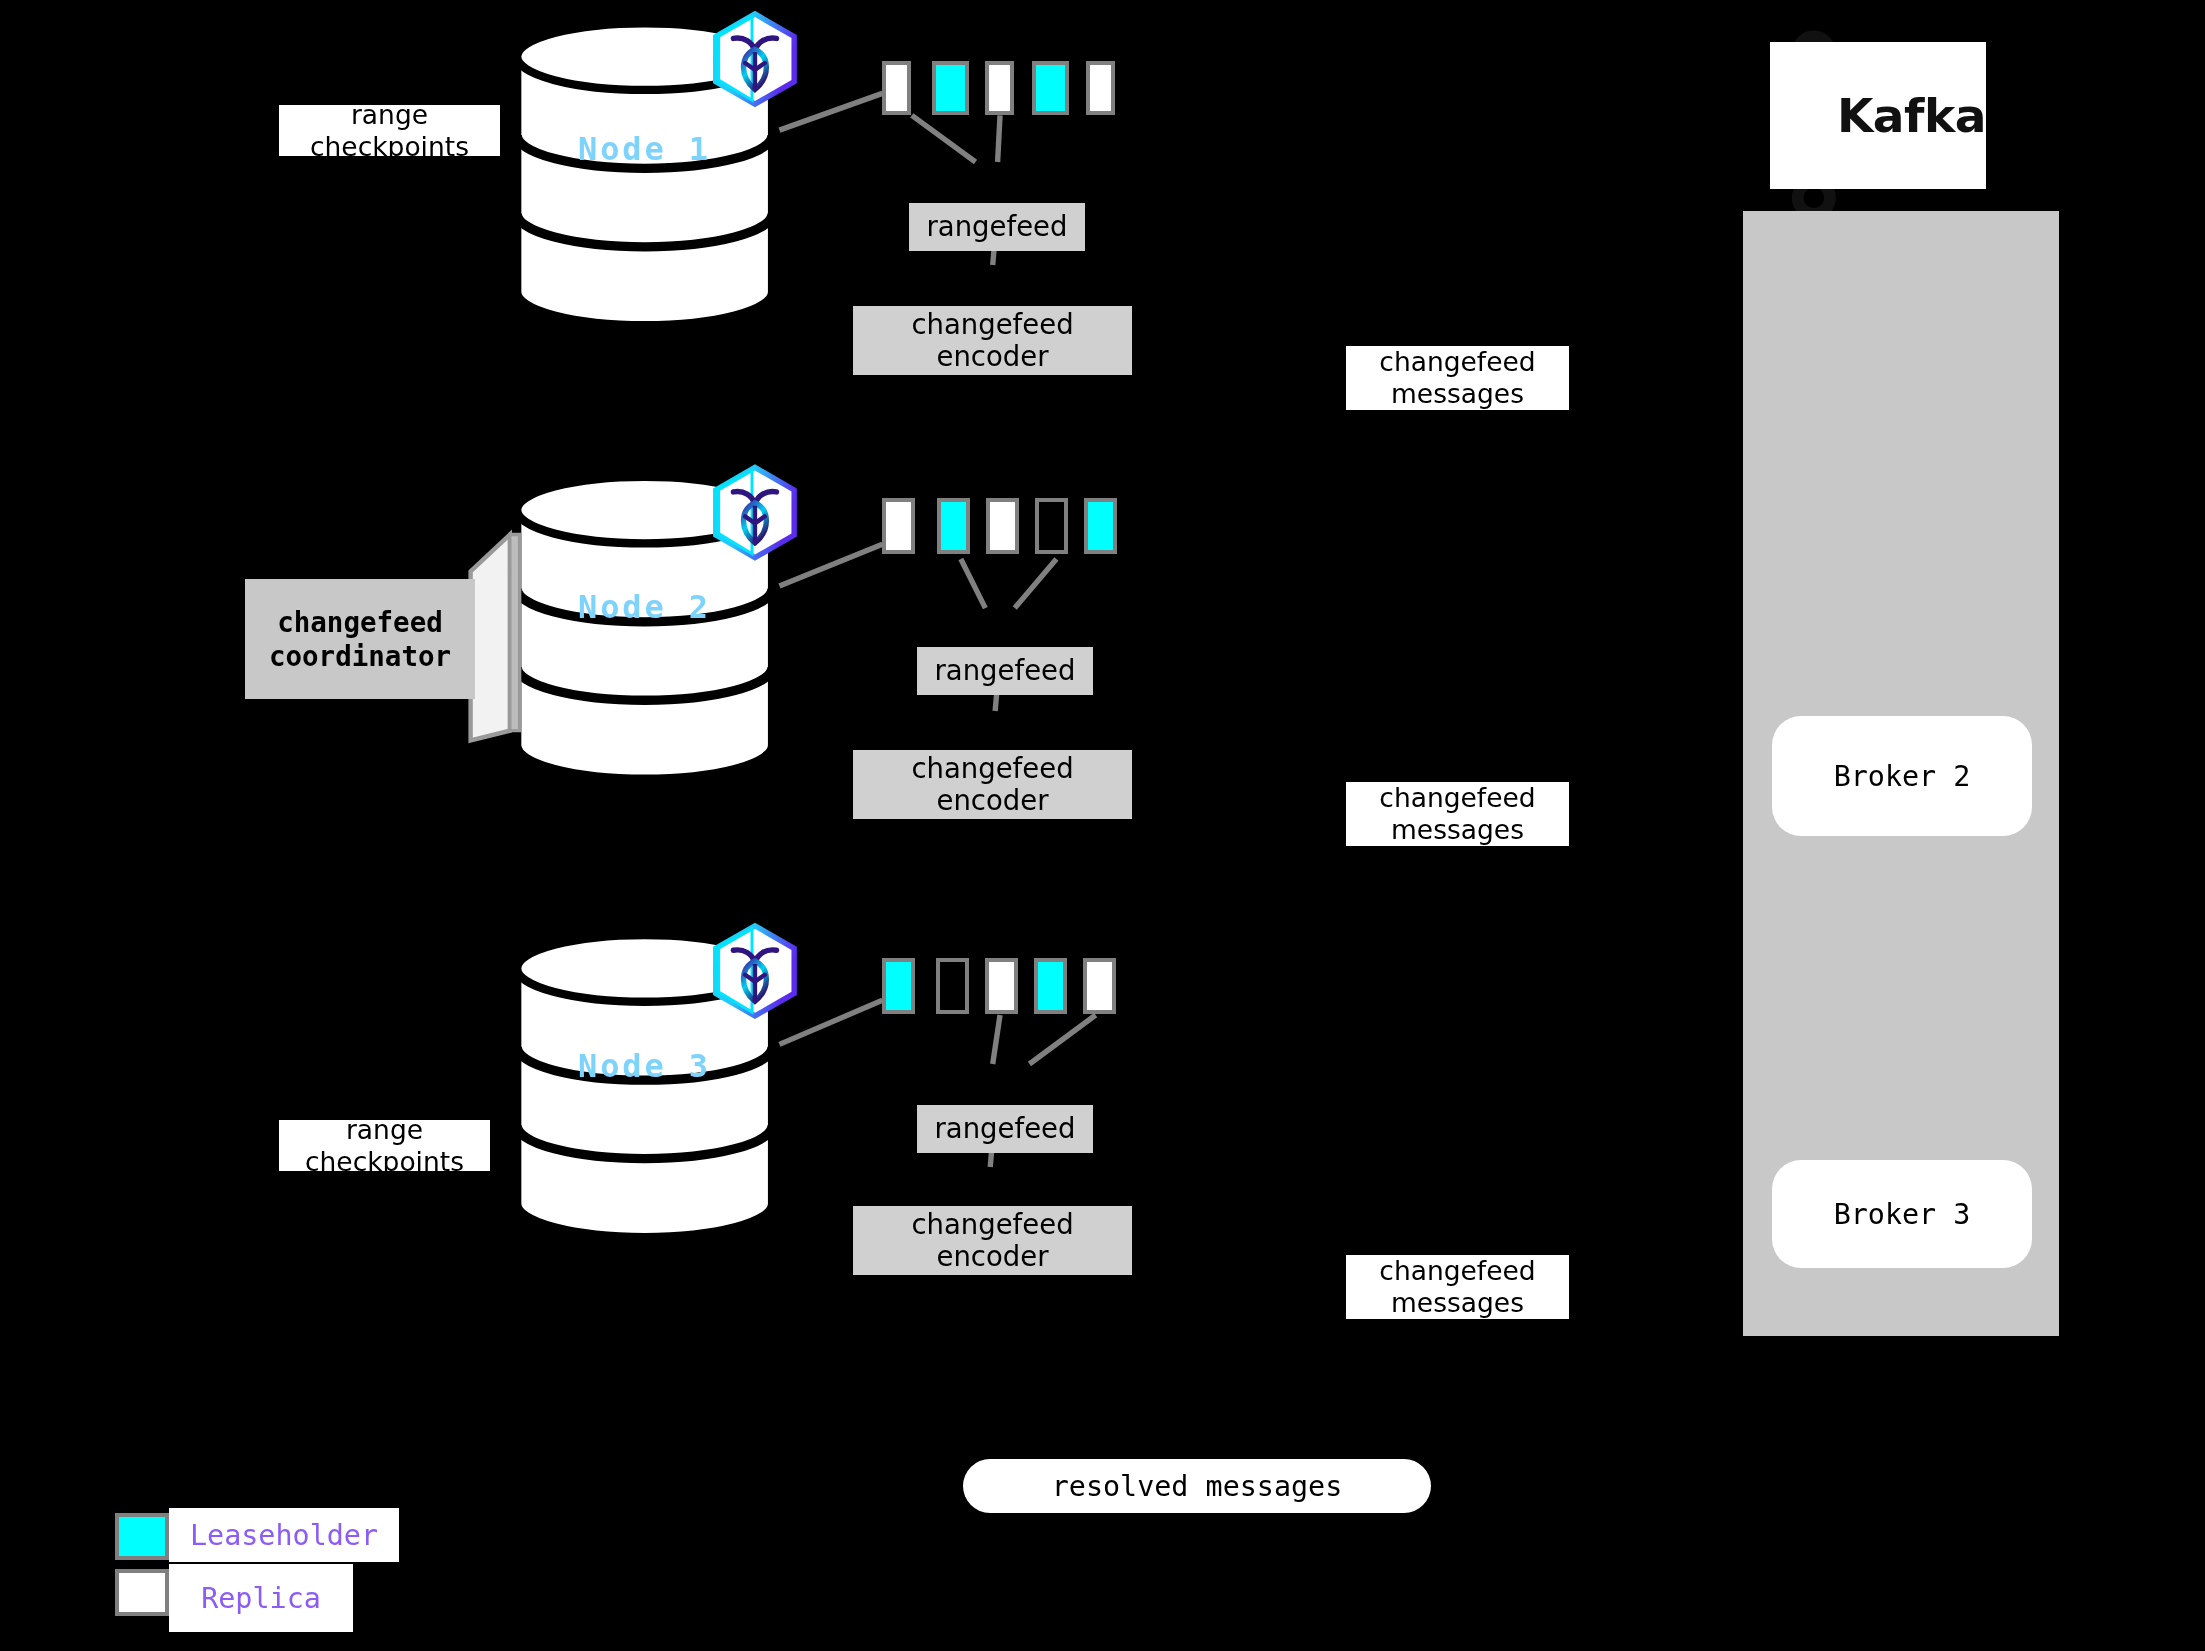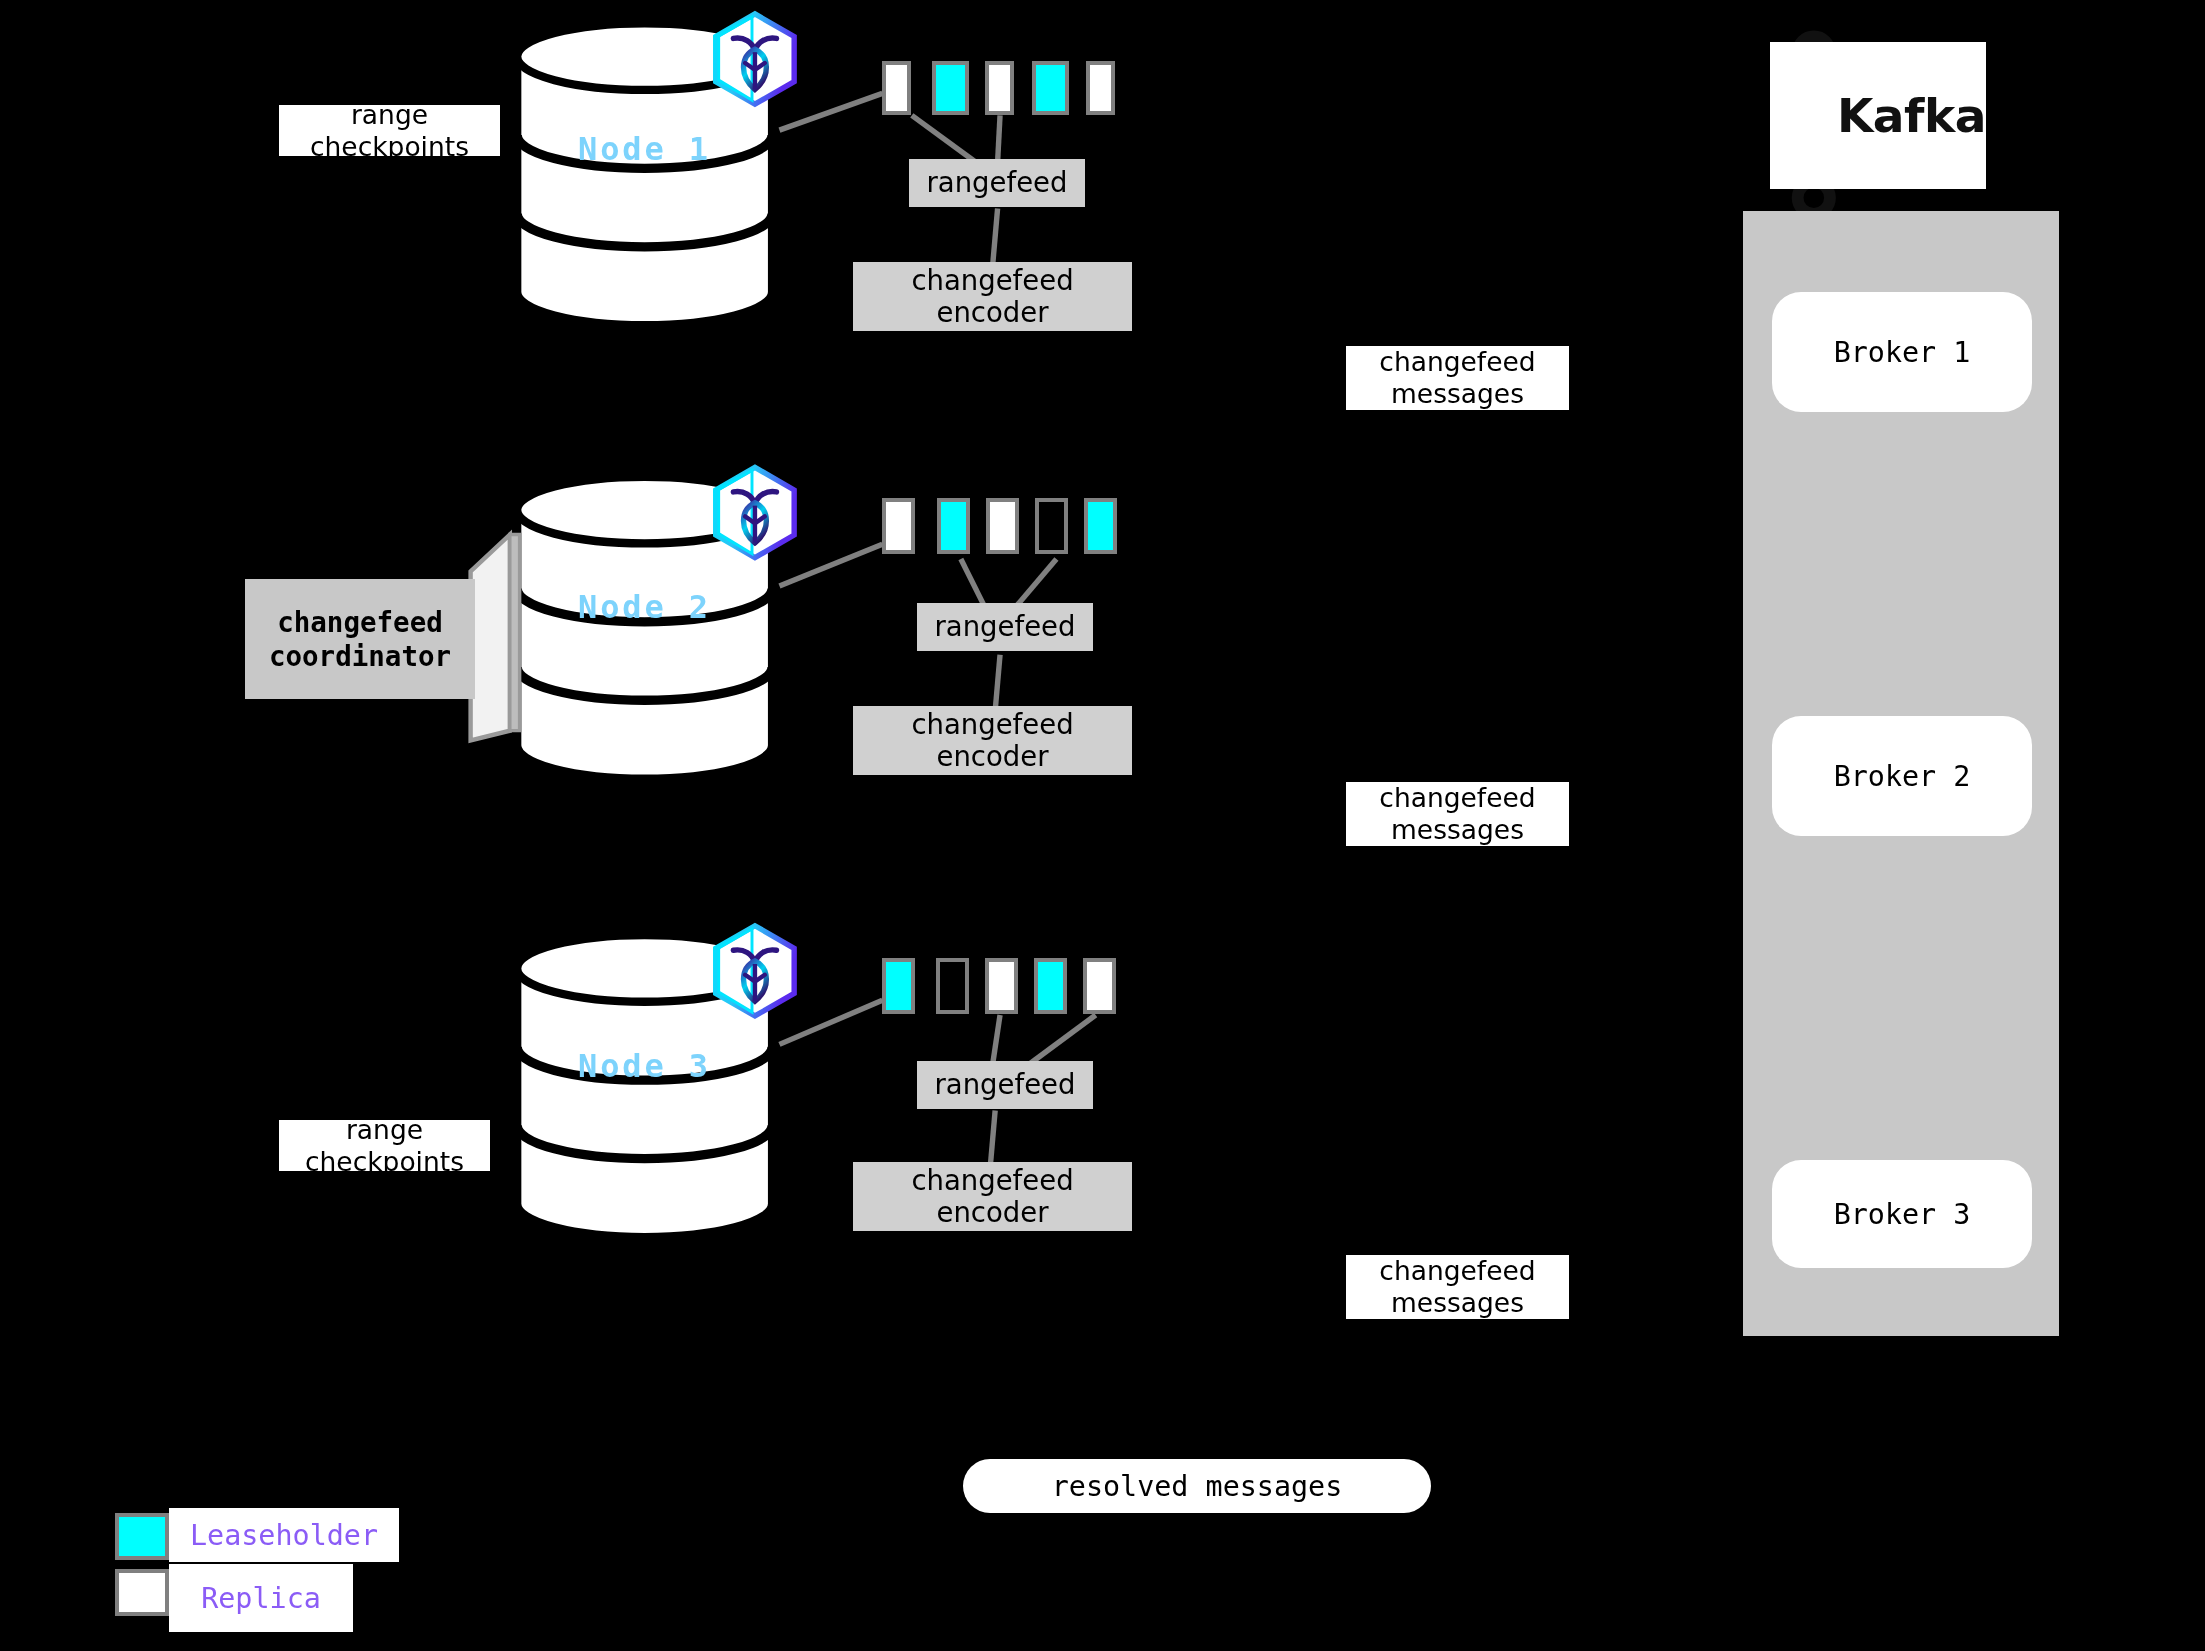--- a/index.html
+++ b/index.html
@@ -53,20 +53,21 @@
     background: #D0D0D0;
     color: #000000;
     font-family: "DejaVu Sans", sans-serif;
     font-size: 27.5px;
     line-height: 1.16;
     display: flex;
     align-items: center;
     justify-content: center;
     text-align: center;
     box-sizing: border-box;
+    margin-top: 44px;
   }
 
   
   .coord-box {
     position: absolute;
     background: #C8C8C8;
     color: #000000;
     font-family: "DejaVu Sans Mono", monospace;
     font-weight: bold;
     font-size: 27.5px;
@@ -334,21 +335,20 @@
 messages</span>
   </div>
 
   <div id="kafka-panel" style="left:1743px; top:211px; width:316px; height:1125px;"></div>
 
   <div id="kafka-logo-box" style="left:1770px; top:42px; width:216px; height:147px;">
     <span style="width:103px;"></span>
     <span class="kafka-word">Kafka</span>
   </div>
 
-  <div class="broker-box" style="left:1772px; top:292px; width:260px; height:120px;">Broker 1</div>
   <div class="broker-box" style="left:1772px; top:716px; width:260px; height:120px;text-align:center;">Broker 2</div>
   <div class="broker-box" style="left:1772px; top:1160px; width:260px; height:108px;">Broker 3</div>
 
   <div id="resolved-pill" style="left:963px; top:1459px; width:468px; height:54px;">resolved messages</div>
 
   <div class="legend-swatch" style="left:115px; top:1513px; width:54px; height:47px; background:#00FFFF;"></div>
   <div class="legend-label" style="left:169px; top:1508px; width:230px; height:54px;">Leaseholder</div>
 
   <div class="legend-swatch" style="left:115px; top:1569px; width:54px; height:47px; background:#FFFFFF;"></div>
   <div class="legend-label" style="left:169px; top:1564px; width:184px; height:68px;">Replica</div>

